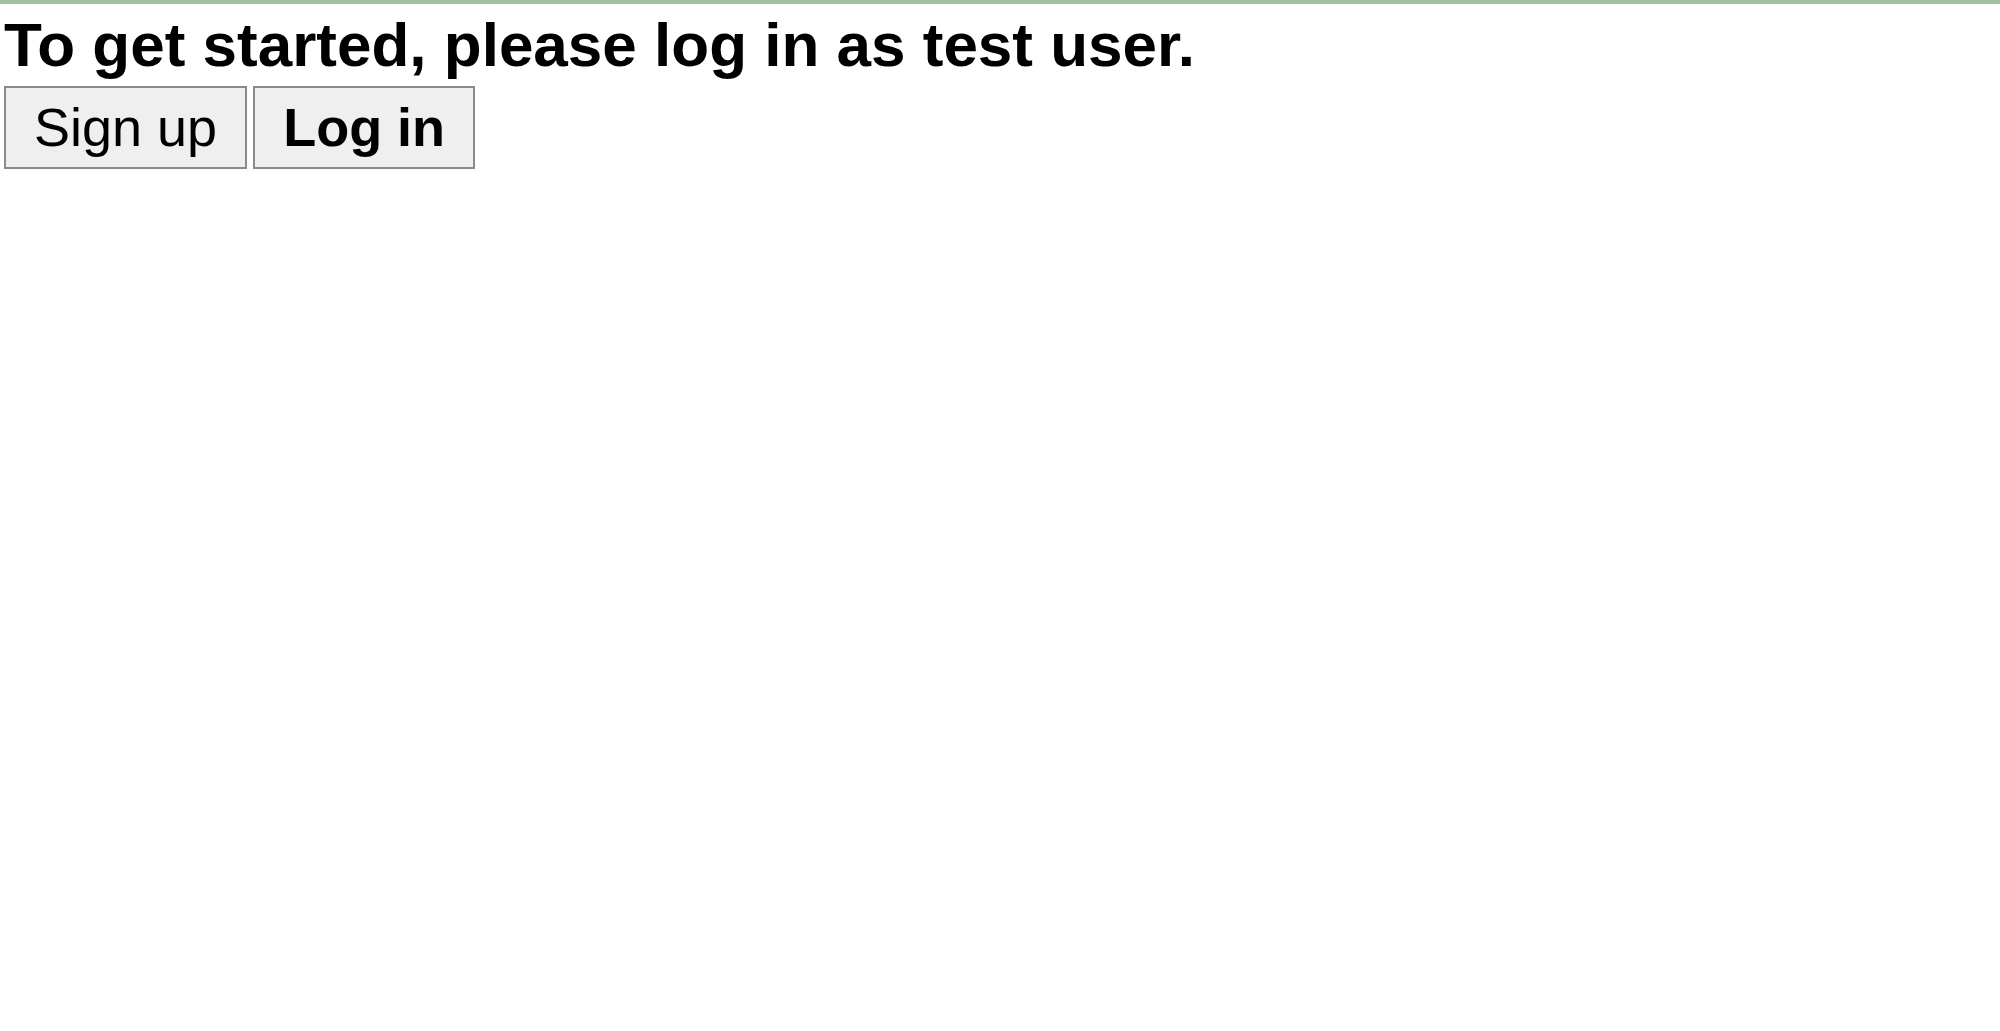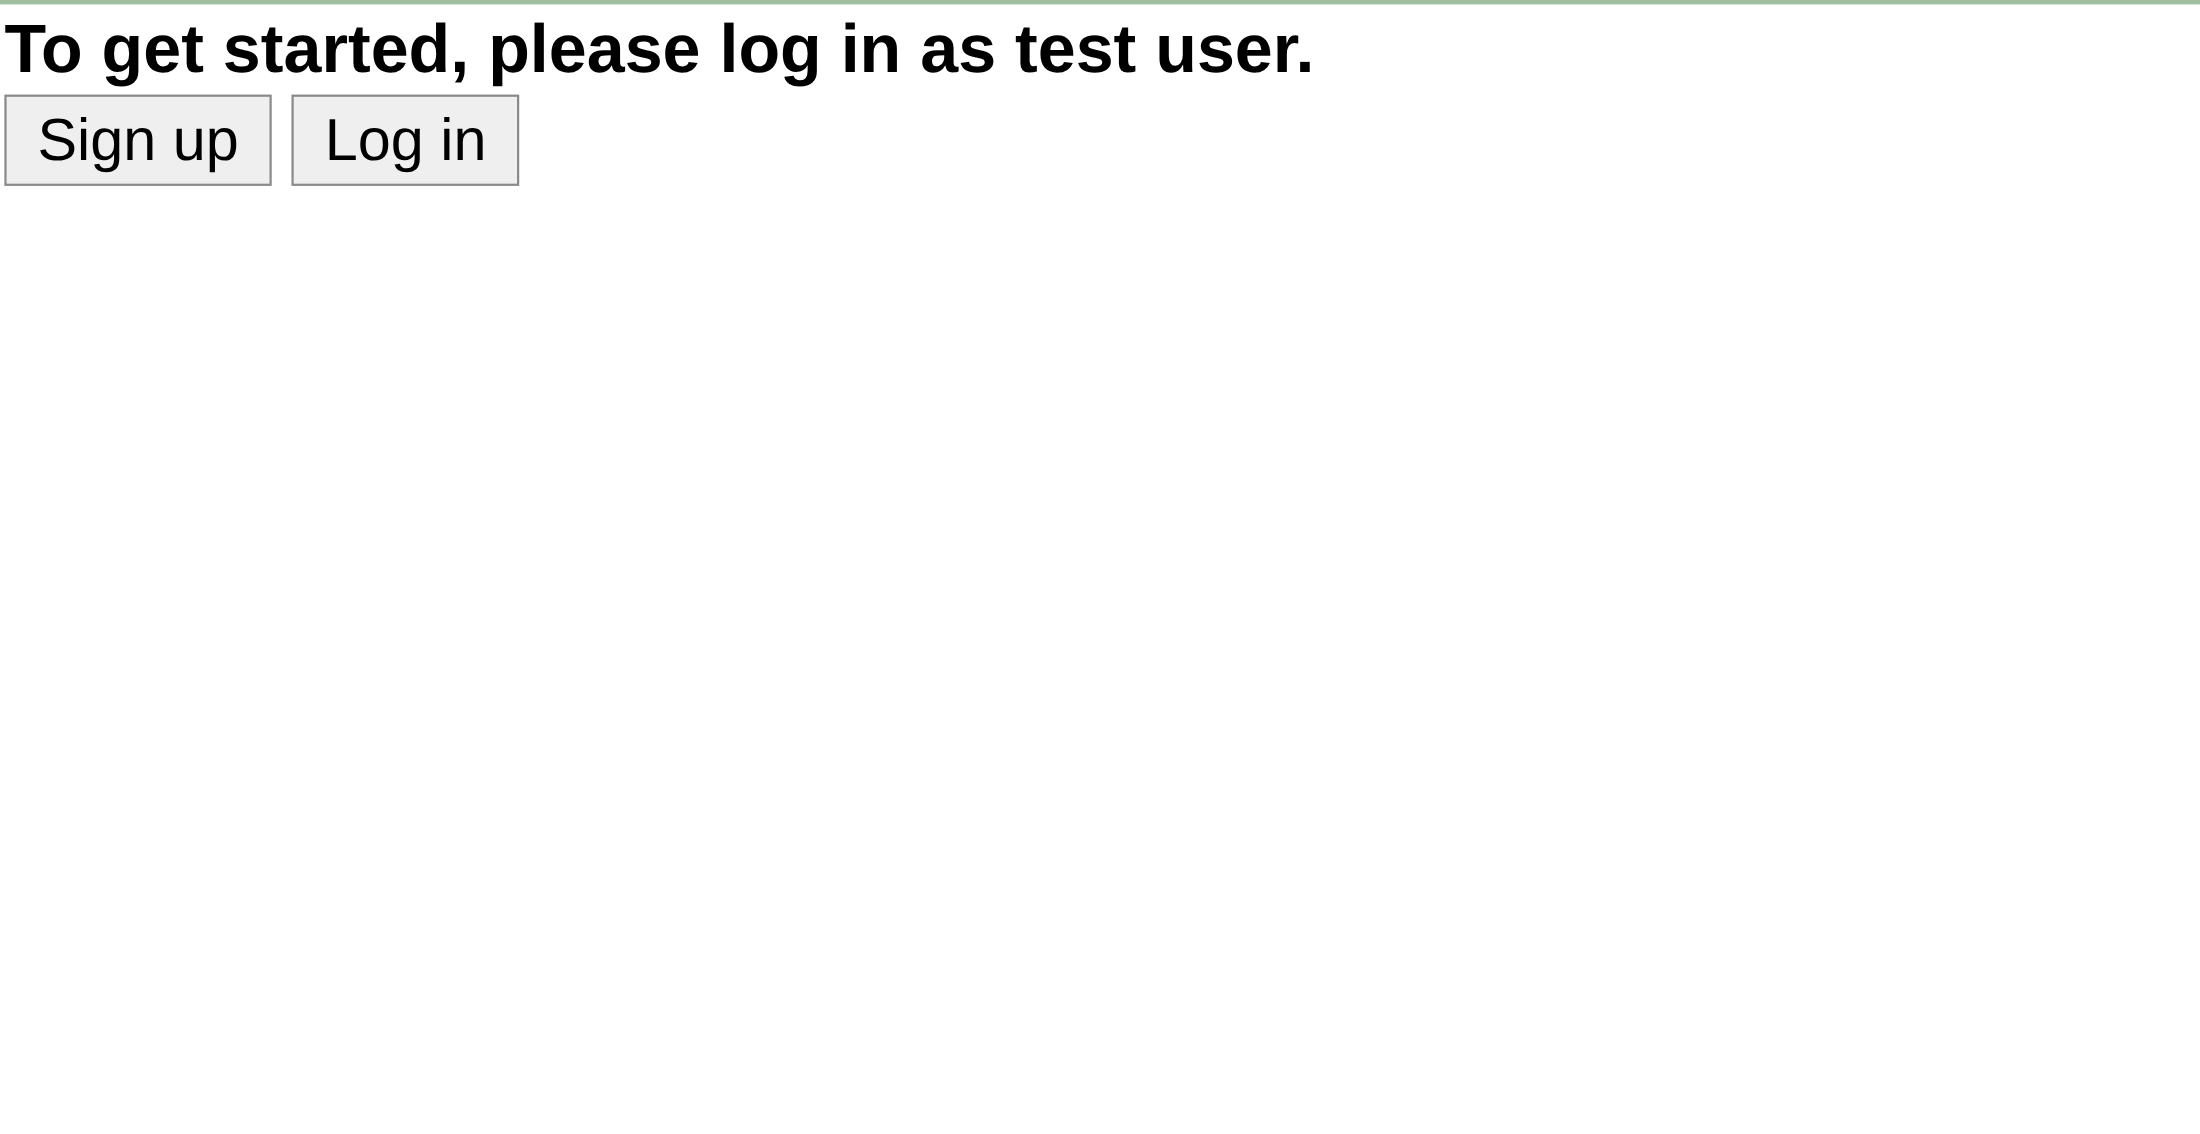--- a/index.html
+++ b/index.html
@@ -16,35 +16,36 @@
     }
     .instruction {
       font-size: 62px;
       color: #000000;
       font-weight: bold;
       padding: 4px 0 0 4px;
       line-height: 1.2;
     }
     .button-row {
       display: flex;
-      gap: 12px;
+      gap: 0;
       padding: 4px 0 0 4px;
     }
     button {
       font-family: Arial, Helvetica, sans-serif;
       font-size: 54px;
       background: #efefef;
       border: 2px solid #8a8a8a;
       padding: 4px 28px;
       cursor: pointer;
       color: #000000;
       line-height: 1.3;
     }
     button + button {
       margin-left: 6px;
+      font-weight: bold;
     }
   </style>
 </head>
 <body>
 
 <div class="instruction">To get started, please log in as test user.</div>
 
 <div class="button-row">
   <button>Sign up</button>
   <button>Log in</button>

